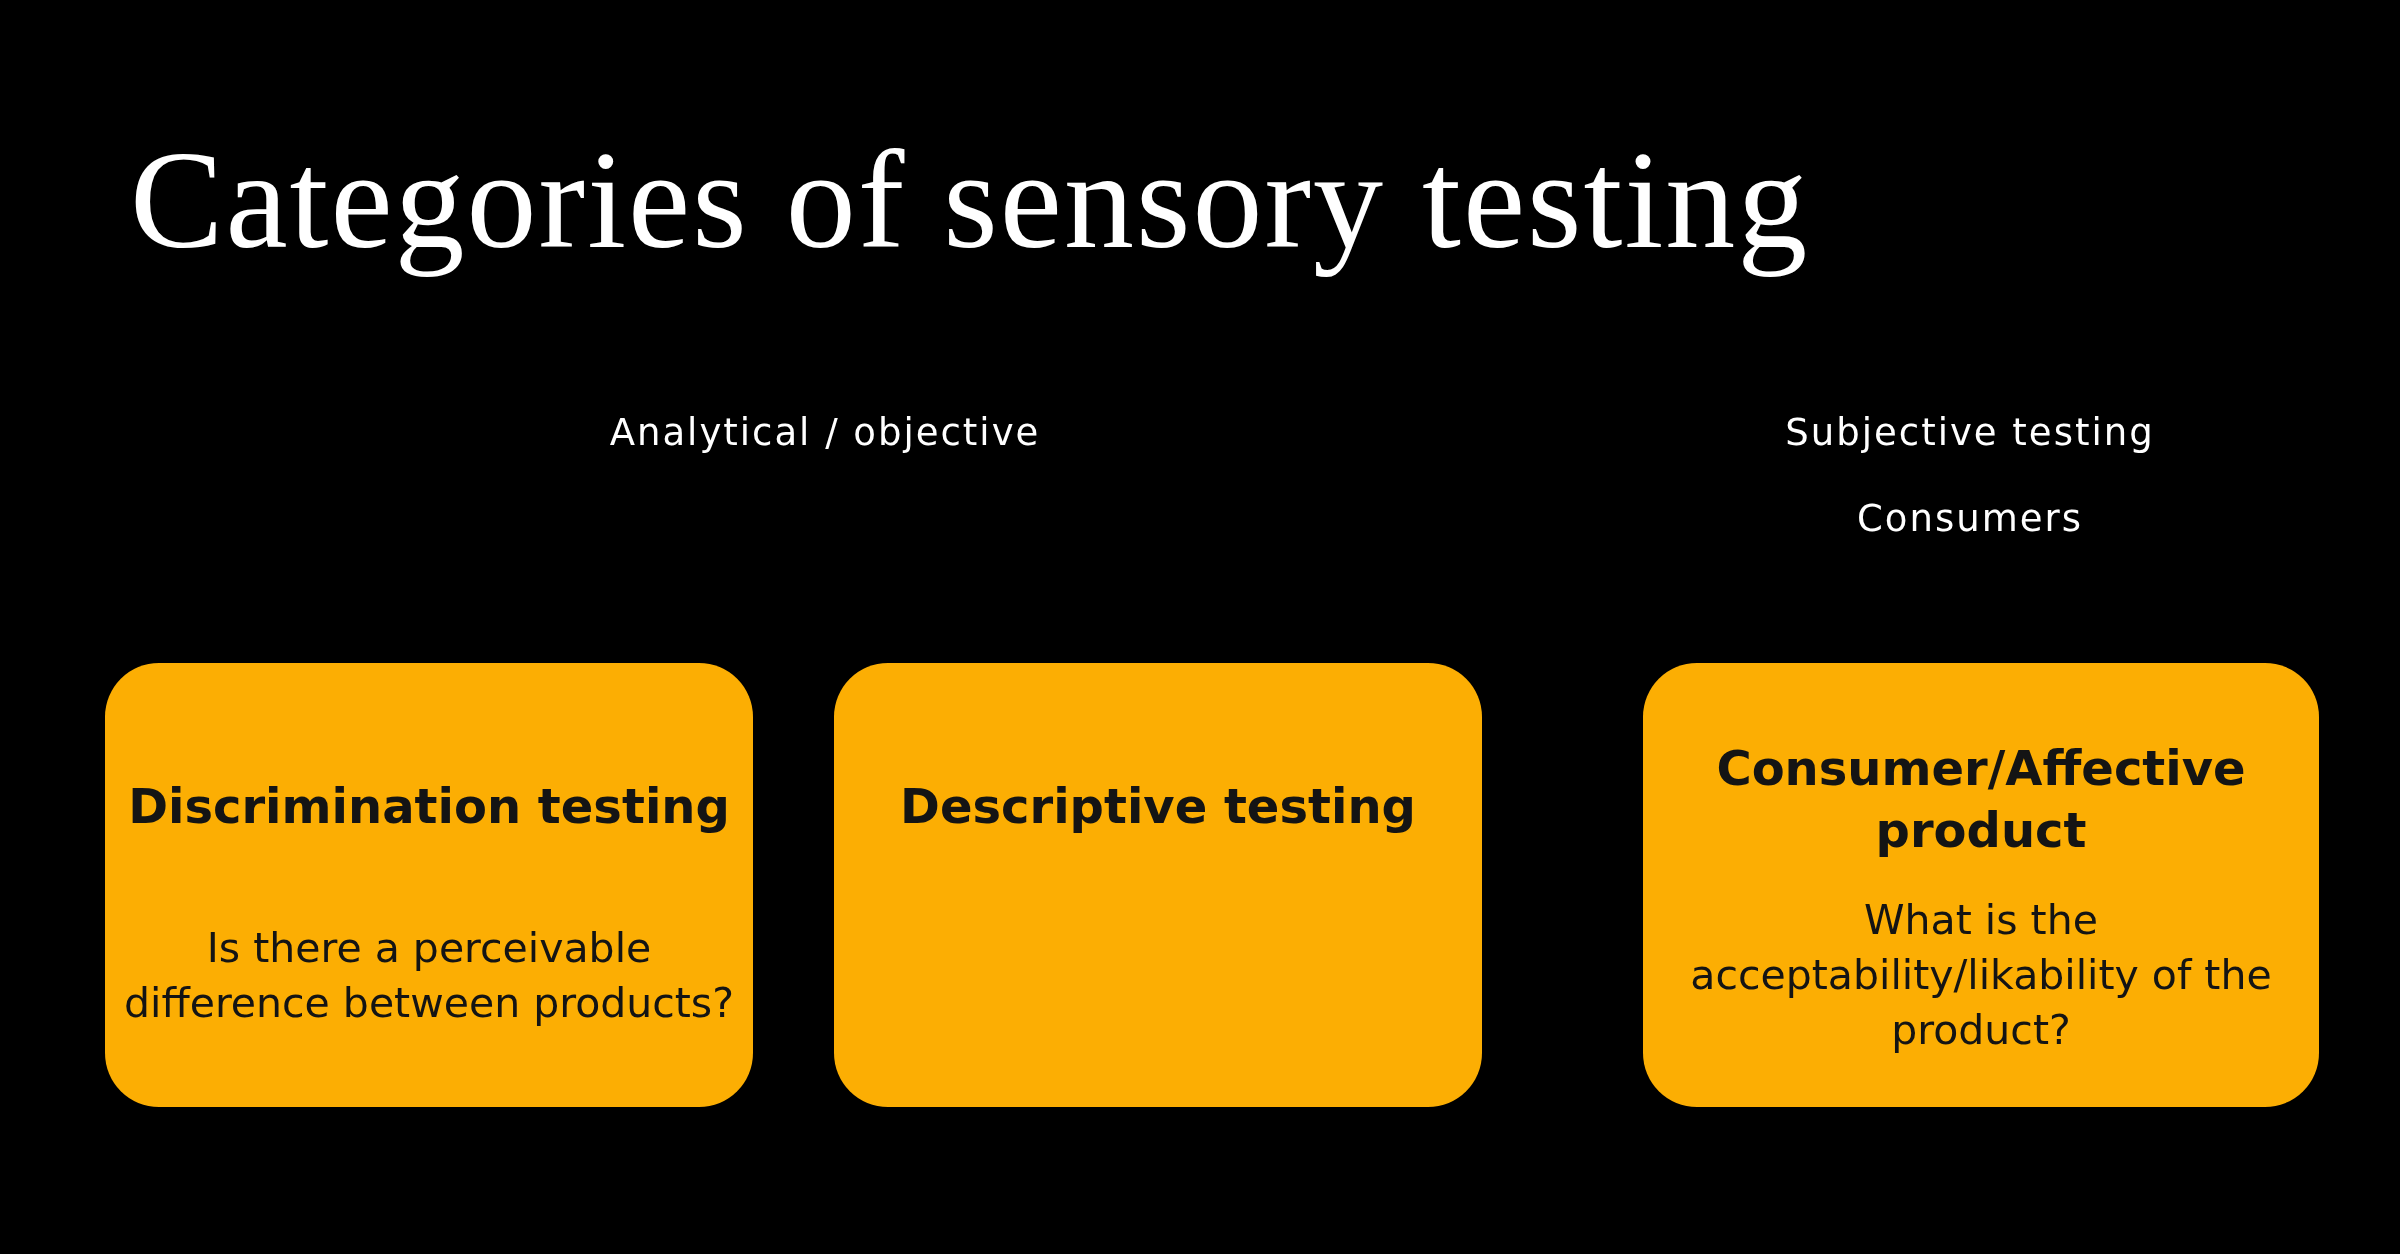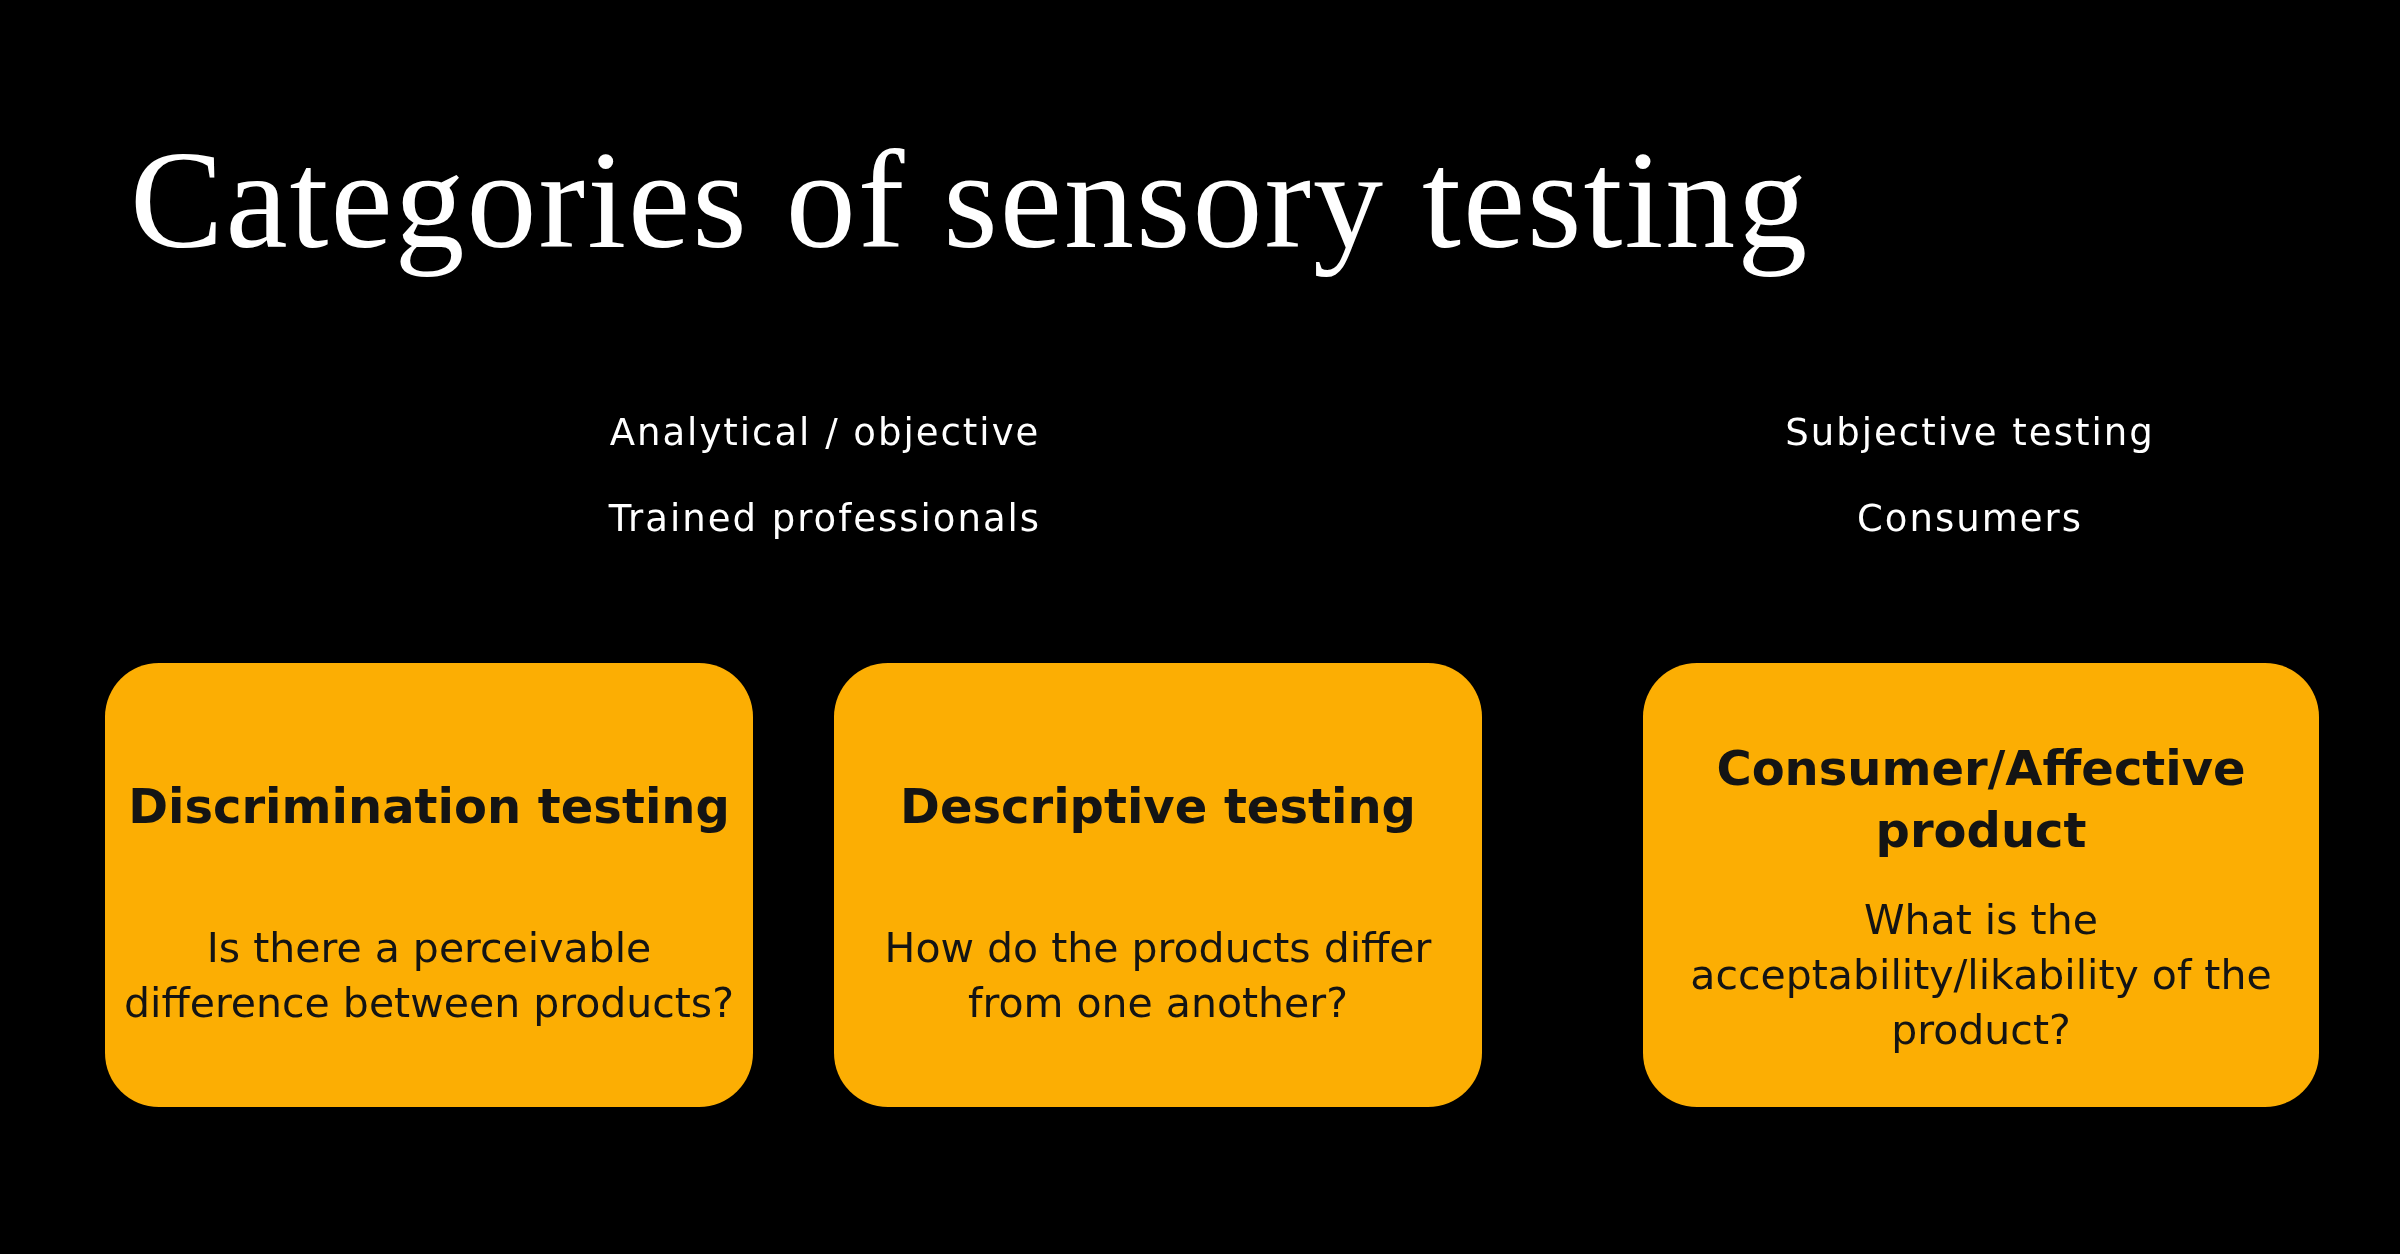--- a/index.html
+++ b/index.html
@@ -79,21 +79,20 @@
 </style>
 </head>
 <body>
 
 <div class="slide">
 
   <div class="slide-title">Categories of sensory testing</div>
 
   <div class="column-header left">
     <span class="line">Analytical / objective</span>
-    <span class="line">Trained professionals</span>
   </div>
 
   <div class="column-header right">
     <span class="line">Subjective testing</span>
     <span class="line">Consumers</span>
   </div>
 
   <div class="card pos-1">
     <div class="card-title">
       <span class="line">Discrimination testing</span>
@@ -101,24 +100,20 @@
     <div class="card-body">
       <span class="line">Is there a perceivable</span>
       <span class="line">difference between products?</span>
     </div>
   </div>
 
   <div class="card pos-2">
     <div class="card-title">
       <span class="line">Descriptive testing</span>
     </div>
-    <div class="card-body">
-      <span class="line">How do the products differ</span>
-      <span class="line">from one another?</span>
-    </div>
   </div>
 
   <div class="card pos-3">
     <div class="card-title">
       <span class="line">Consumer/Affective</span>
       <span class="line">product</span>
     </div>
     <div class="card-body">
       <span class="line">What is the</span>
       <span class="line">acceptability/likability of the</span>

